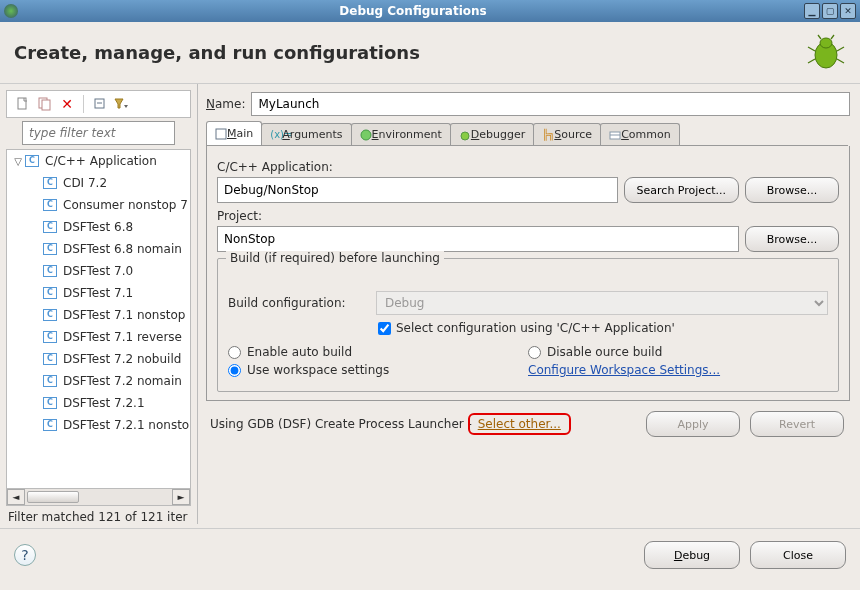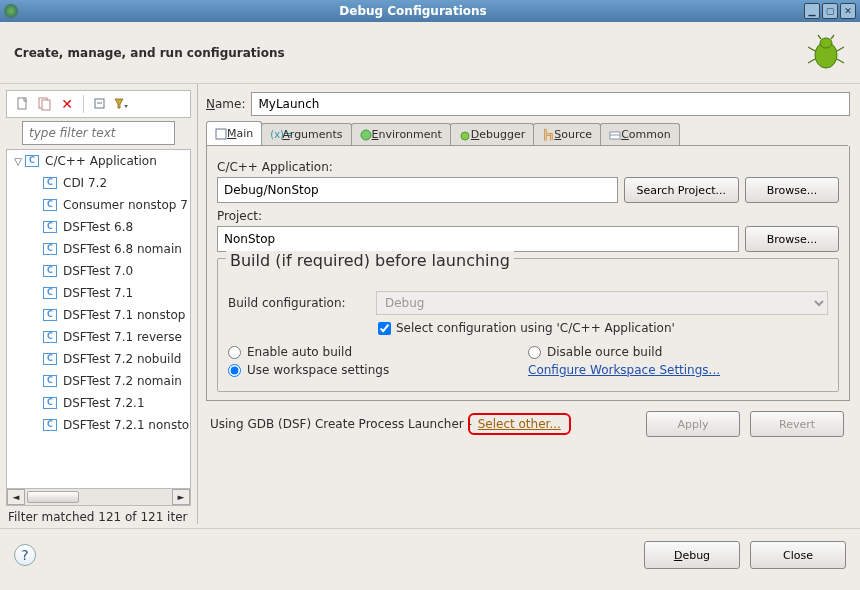--- a/index.html
+++ b/index.html
@@ -6,21 +6,21 @@
 body { width: 860px; height: 590px; background: #efebe7; overflow: hidden; font-size: 12px; color: #2e2e2e; }
 
 
 .titlebar { height: 22px; background: linear-gradient(#6b9ecb, #4b7aa8); display: flex; align-items: center; padding: 0 4px; color: #fff; font-size: 12px; font-weight: bold; }
 .titlebar .eclipse-icon { width: 14px; height: 14px; border-radius: 50%; background: radial-gradient(#6b5, #356); margin-right: 6px; }
 .titlebar .title { flex: 1; text-align: center; }
 .titlebar .winbtn { width: 16px; height: 16px; border: 1px solid #345; background: #9cbfdc; border-radius: 2px; margin-left: 2px; font-size: 9px; line-height: 14px; text-align: center; color: #234; cursor: pointer; }
 
 
 .header { display: flex; align-items: center; padding: 8px 14px 8px 14px; border-bottom: 1px solid #ccc; min-height: 62px; }
-.header-text { flex: 1; font-size: 12px; font-weight: bold; }
+.header-text { flex: 1; font-size: 18px; font-weight: bold; }
 .header-icon { width: 40px; height: 40px; }
 .header-icon svg { width: 40px; height: 40px; }
 
 
 .main { display: flex; height: 440px; }
 
 
 .left { width: 198px; display: flex; flex-direction: column; border-right: 1px solid #bbb; }
 .toolbar { height: 28px; display: flex; align-items: center; gap: 6px; padding: 0 8px; border: 1px solid #bbb; margin: 6px 6px 3px 6px; background: #fff; }
 .toolbar .sep { width: 1px; height: 18px; background: #ccc; margin: 0 2px; }
@@ -55,25 +55,25 @@
 .tabs { display: flex; align-items: flex-end; height: 24px; border-bottom: 1px solid #999; background: #efebe7; margin-right: 2px; }
 .tab { display: flex; align-items: center; height: 22px; padding: 0 8px; border: 1px solid #999; border-bottom: none; border-top-left-radius: 3px; border-top-right-radius: 3px; margin-right: -1px; background: #e2ded9; cursor: pointer; font-size: 11px; gap: 0; }
 .tab.active { background: #fff; height: 24px; position: relative; z-index: 1; }
 .tab-icon { width: 12px; height: 12px; display: inline-block; }
 
 .tab-body { border: 1px solid #999; border-top: none; padding: 10px 10px 8px 10px; background: #efebe7; }
 
 .field-label { font-size: 12px; margin: 4px 0 3px 0; }
 .field-row { display: flex; gap: 6px; margin-bottom: 6px; }
 .field-row input { flex: 1; height: 26px; border: 1px solid #999; padding: 0 6px; font-size: 12px; }
-.btn { height: 26px; padding: 0 12px; border: 1px solid #888; background: linear-gradient(#fafafa, #e2dedb); border-radius: 3px; font-size: 11px; cursor: pointer; min-width: 94px; }
+.btn { height: 26px; padding: 0 12px; border: 1px solid #888; background: linear-gradient(#fafafa, #e2dedb); border-radius: 9px; font-size: 11px; cursor: pointer; min-width: 94px; }
 .btn:disabled { color: #9a958f; }
 
 .groupbox { border: 1px solid #aaa; border-radius: 2px; padding: 8px 10px 10px 10px; margin-top: 4px; position: relative; }
-.groupbox .legend { position: absolute; top: -8px; left: 8px; background: #efebe7; padding: 0 4px; font-size: 16px; }
+.groupbox .legend { position: absolute; top: -8px; left: 8px; background: #efebe7; padding: 0 4px; font-size: 12px; }
 .build-row { display: flex; align-items: center; margin: 4px 0; gap: 14px; }
 .build-row.first { margin-top: 24px; }
 .build-label { width: 134px; font-size: 12px; }
 select.build-select { flex: 1; height: 24px; border: 1px solid #bbb; background: #eee; color: #777; font-size: 12px; padding: 0 4px; }
 .checkbox-row { display: flex; align-items: center; padding-left: 150px; margin: 6px 0 10px 0; font-size: 12px; gap: 5px; }
 .radio-row { display: flex; align-items: center; margin: 4px 0; }
 .radio-row .r1 { display: flex; align-items: center; gap: 6px; width: 300px; font-size: 12px; }
 .radio-row .r2 { display: flex; align-items: center; gap: 6px; font-size: 12px; }
 .link { color: #2051b0; text-decoration: underline; cursor: pointer; }
 

